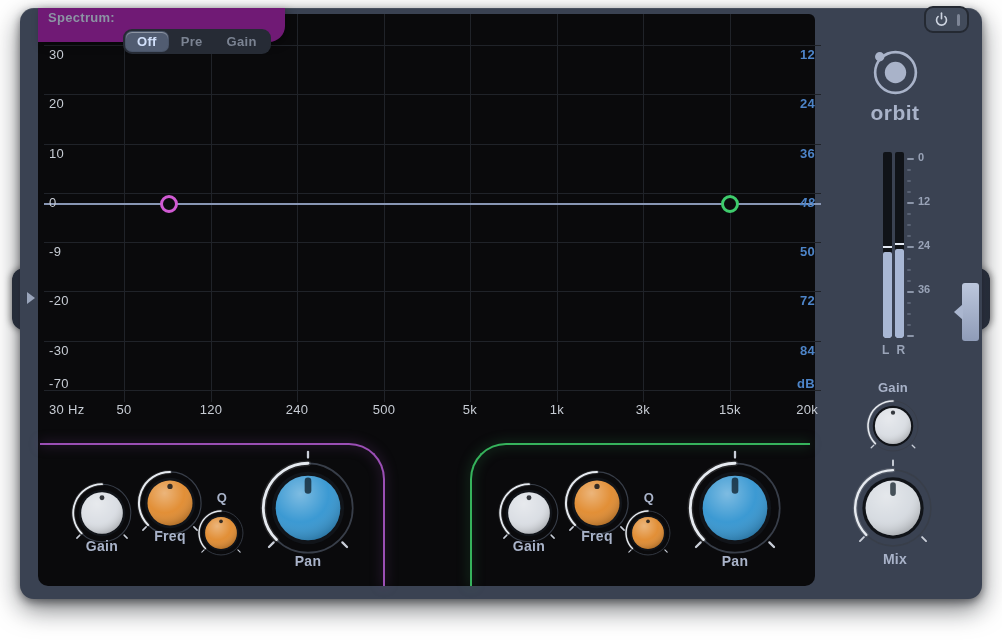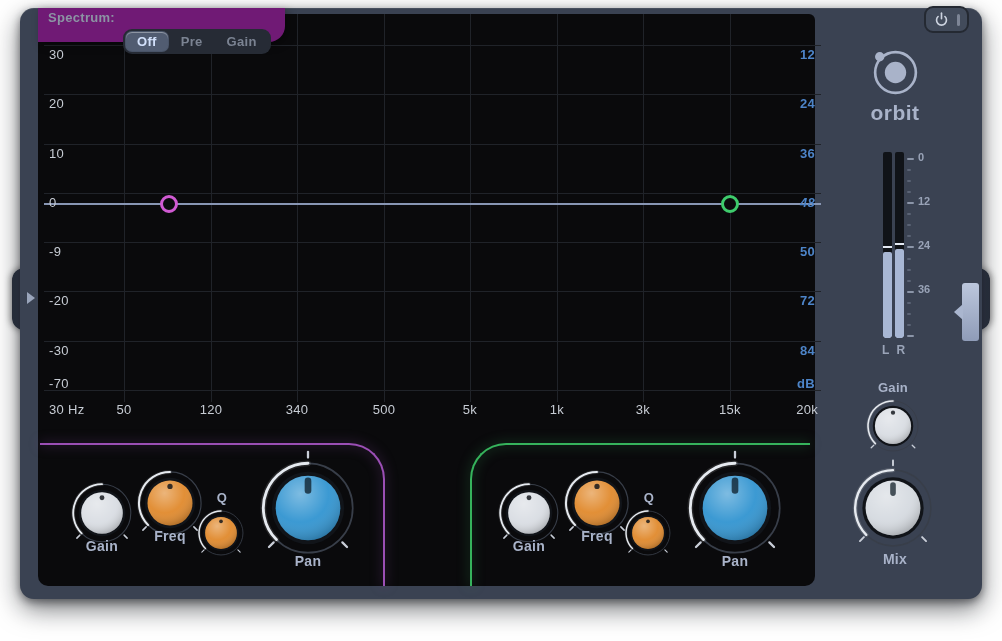--- a/index.html
+++ b/index.html
@@ -134,21 +134,21 @@
       <div class="axis-label axis-right" style="right: 6px; top: 82px;">24</div>
       <div class="axis-label axis-right" style="right: 6px; top: 132px;">36</div>
       <div class="axis-label axis-right" style="right: 6px; top: 181px; font-style: italic;">48</div>
       <div class="axis-label axis-right" style="right: 6px; top: 230px;">50</div>
       <div class="axis-label axis-right" style="right: 6px; top: 279px;">72</div>
       <div class="axis-label axis-right" style="right: 6px; top: 329px;">84</div>
       <div class="axis-label axis-right" style="right: 6px; top: 362px;">dB</div>
       <div class="freq-label" style="left: 5px;">30 Hz</div>
       <div class="freq-label" style="left: 80px; transform: translateX(-50%);">50</div>
       <div class="freq-label" style="left: 167px; transform: translateX(-50%);">120</div>
-      <div class="freq-label" style="left: 253px; transform: translateX(-50%);">340</div>
+      <div class="freq-label" style="left: 253px; transform: translateX(-50%);">240</div>
       <div class="freq-label" style="left: 340px; transform: translateX(-50%);">500</div>
       <div class="freq-label" style="left: 426px; transform: translateX(-50%);">5k</div>
       <div class="freq-label" style="left: 513px; transform: translateX(-50%);">1k</div>
       <div class="freq-label" style="left: 599px; transform: translateX(-50%);">3k</div>
       <div class="freq-label" style="left: 686px; transform: translateX(-50%);">15k</div>
       <div class="freq-label" style="right: 3px;">20k</div>
       <div class="eq-node" style="left: 116px; top: 181px; border: 3px solid rgb(208, 90, 210);"></div>
       <div class="eq-node" style="left: 677px; top: 181px; border: 3px solid rgb(62, 203, 108);"></div>
     </div>
 

